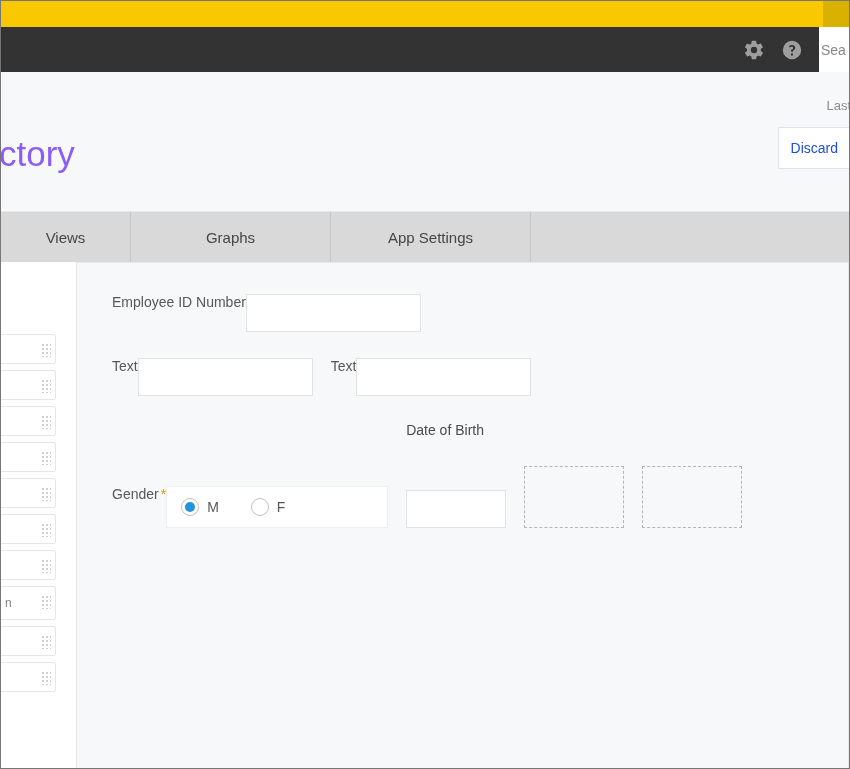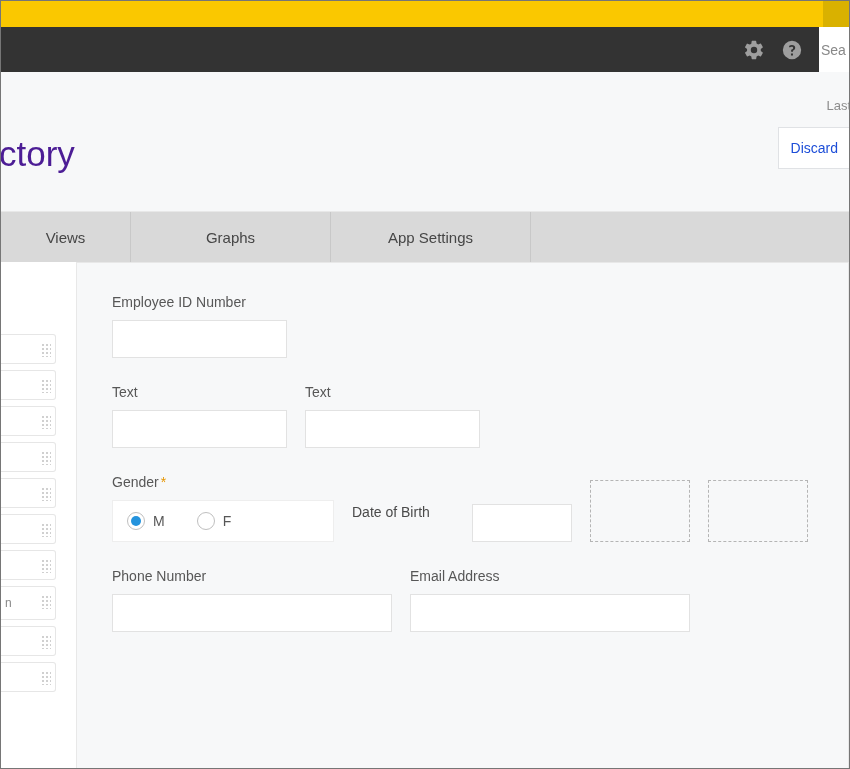--- a/index.html
+++ b/index.html
@@ -30,21 +30,21 @@
       height: 45px; width: 30px; background: #fff; display:flex; align-items:center; padding-left:2px;
       color:#888; font-size:14px;
     }
     .subheader {
       height: 140px;
       background: #f7f8f9;
       position: relative;
       border-bottom:1px solid #e8e8e8;
     }
     .last-text { position:absolute; right:-2px; top:26px; font-size:13px; color:#8c8c8c; }
-    .title-partial { position:absolute; left:-2px; top:62px; font-size:35px; font-weight:300; color:#4c1d95; }
+    .title-partial { position:absolute; left:-2px; top:62px; font-size:35px; font-weight:300; color:#8b5cf6; }
     .discard-btn {
       position:absolute; right:-2px; top:55px;
       border:1px solid #e0e2e5; background:#fff; color:#1d4ed8;
       padding: 12px 12px; font-size:14px; cursor:pointer;
     }
     .tabs {
       height: 50px; background:#d9d9d9; display:flex;text-align:center;
     }
     .tabs .tab-item {
       height:50px; display:flex; align-items:center; justify-content:center;
@@ -67,21 +67,21 @@
       position:absolute; right:4px; top:8px; width:10px; height:14px;
       background-image: radial-gradient(circle, #d0d0d0 1px, transparent 1px);
       background-size: 4px 4px;
     }
     .rail-item.taller { height:34px; }
     .form-panel {
       flex:1; background:#f7f8f9; border:1px solid #e8e8e8; margin-left:15px;
       padding:31px 35px; position:relative;
     }
     .form-row { display:flex; gap:18px; margin-bottom:26px; }
-    .field { display:flex; flex-direction:column; }
+    .field { display:flex; flex-direction:row; }
     .field label { font-size:14px; color:#575757; margin-bottom:10px; }
     .req { color:#e69500; margin-left:2px; }
     .input {
       height:38px; border:1px solid #e2e2e2; background:#fff;
     }
     .w175 { width:175px; }
     .w100 { width:100px; }
     .w92 { width:92px; }
     .w375 { width:375px; }
     .w280 { width:280px; }
@@ -94,21 +94,21 @@
       width:18px; height:18px; border:1px solid #bfbfbf; border-radius:50%;
       display:flex; align-items:center; justify-content:center; background:#fff;
     }
     .radio.checked::after {
       content:""; width:10px; height:10px; border-radius:50%; background:#2493dd;
     }
     .dropzone {
       width:100px; height:62px; border:1.6px dashed #b5b5b5; background:transparent;
     }
     .gender-row { display:flex; gap:18px; align-items:flex-end; margin-bottom:26px; }
-    .dob-col, .start-col { display:flex; flex-direction:row;gap:42px; }
+    .dob-col, .start-col { display:flex; flex-direction:column;gap:42px; }
   </style>
 </head>
 <body>
 
 <div class="yellow-bar">
   <div class="tab"></div>
 </div>
 
 <div class="dark-bar">
   <div class="icon">
@@ -219,25 +219,15 @@
       </div>
       <div class="dob-col">
         <label style="margin-bottom:10px;">Date of Birth</label>
         <div class="input w100"></div>
       </div>
       <div class="dropzone"></div>
       <div class="dropzone"></div>
     </div>
 
 
-    <div class="form-row" style="margin-bottom:10px;">
-      <div class="field">
-        <label>Phone Number</label>
-        <div class="input w280"></div>
-      </div>
-      <div class="field">
-        <label>Email Address</label>
-        <div class="input w280"></div>
-      </div>
-    </div>
 
   </div>
 </div>
 
 </body></html>

